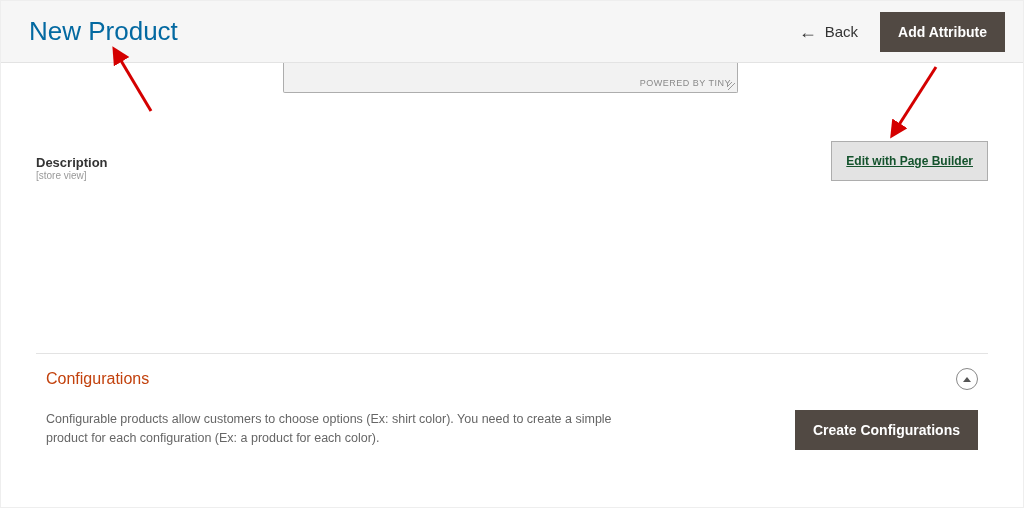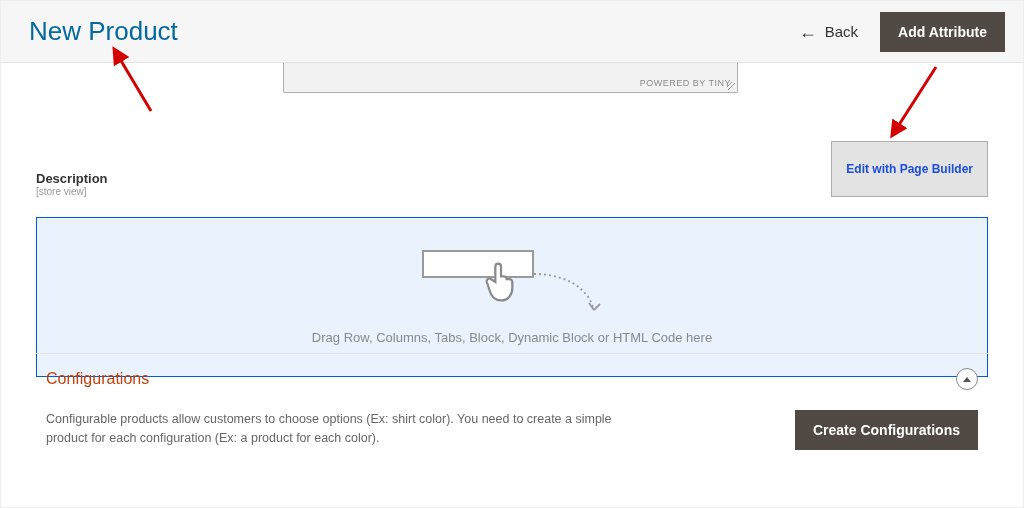--- a/index.html
+++ b/index.html
@@ -47,22 +47,22 @@
     position: absolute; right: 2px; bottom: 2px; width: 8px; height: 8px;
     background-image: linear-gradient(135deg, transparent 0 3px, #9a9a9a 3px 4px, transparent 4px 6px, #9a9a9a 6px 7px, transparent 7px);
   }
 
   
   .desc-section { position: absolute; top: 78px; left: 35px; right: 35px; }
   .desc-header { display: flex; justify-content: space-between; align-items: flex-end; margin-bottom: 20px; }
   .desc-label { font-size: 13px; font-weight: 600; color: #333; }
   .desc-scope { font-size: 10px; color: #999; }
   .edit-pb {
-    background: #e3e3e3; color: #1d4ed8; border: 1px solid #adadad;
-    font-size: 12px; font-weight: 600; padding: 20px 14px; cursor: pointer; font-family: inherit;
+    background: #e3e3e3; color: #14532d; border: 1px solid #adadad;
+    font-size: 12px; font-weight: 600; padding: 12px 14px; cursor: pointer; font-family: inherit; text-decoration: underline;
   }
 
   .dropzone {
     border: 1px solid #005bd4; background: #eaf2fd; height: 160px;
     display: flex; flex-direction: column; align-items: center; justify-content: center; position: relative;
   }
   .dz-hint { color: #8a8a8a; font-size: 13px; margin-top: 20px; }
 
   
   .hand-block { position: relative; width: 180px; height: 60px; }
@@ -118,33 +118,20 @@
 
     <div class="desc-section">
       <div class="desc-header">
         <div>
           <div class="desc-label">Description</div>
           <div class="desc-scope">[store view]</div>
         </div>
         <button class="edit-pb">Edit with Page Builder</button>
       </div>
 
-      <div class="dropzone">
-        <div class="hand-block">
-          <div class="hb-rect"></div>
-          <svg class="hb-hand" viewBox="0 0 24 28">
-            <path d="M8 3 C8 1.5 9 1 10 1 C11 1 12 1.5 12 3 L12 10 L14 10 C15 10 16 11 16 12 L18 12 C19 12 20 13 20 14 L20 18 C20 23 17 27 12 27 C8 27 5 24 4 20 L2 14 C1.6 12.5 3 11 4.5 11.7 L8 14 Z" fill="#fff" stroke="#8a8a8a" stroke-width="1.6"></path>
-          </svg>
-          <svg class="hb-curve" viewBox="0 0 80 50">
-            <path d="M2 4 C28 4 55 14 62 40" fill="none" stroke="#9a9a9a" stroke-width="1.8" stroke-dasharray="2 3"></path>
-            <path d="M62 40 L57 33 M62 40 L68 34" fill="none" stroke="#9a9a9a" stroke-width="1.8"></path>
-          </svg>
-        </div>
-        <div class="dz-hint">Drag Row, Columns, Tabs, Block, Dynamic Block or HTML Code here</div>
-      </div>
     </div>
 
     <div class="divider"></div>
 
     <div class="config-section">
       <div class="config-header">
         <span>Configurations</span>
         <div class="collapse-btn">
           <div class="chev-up"></div>
         </div>

